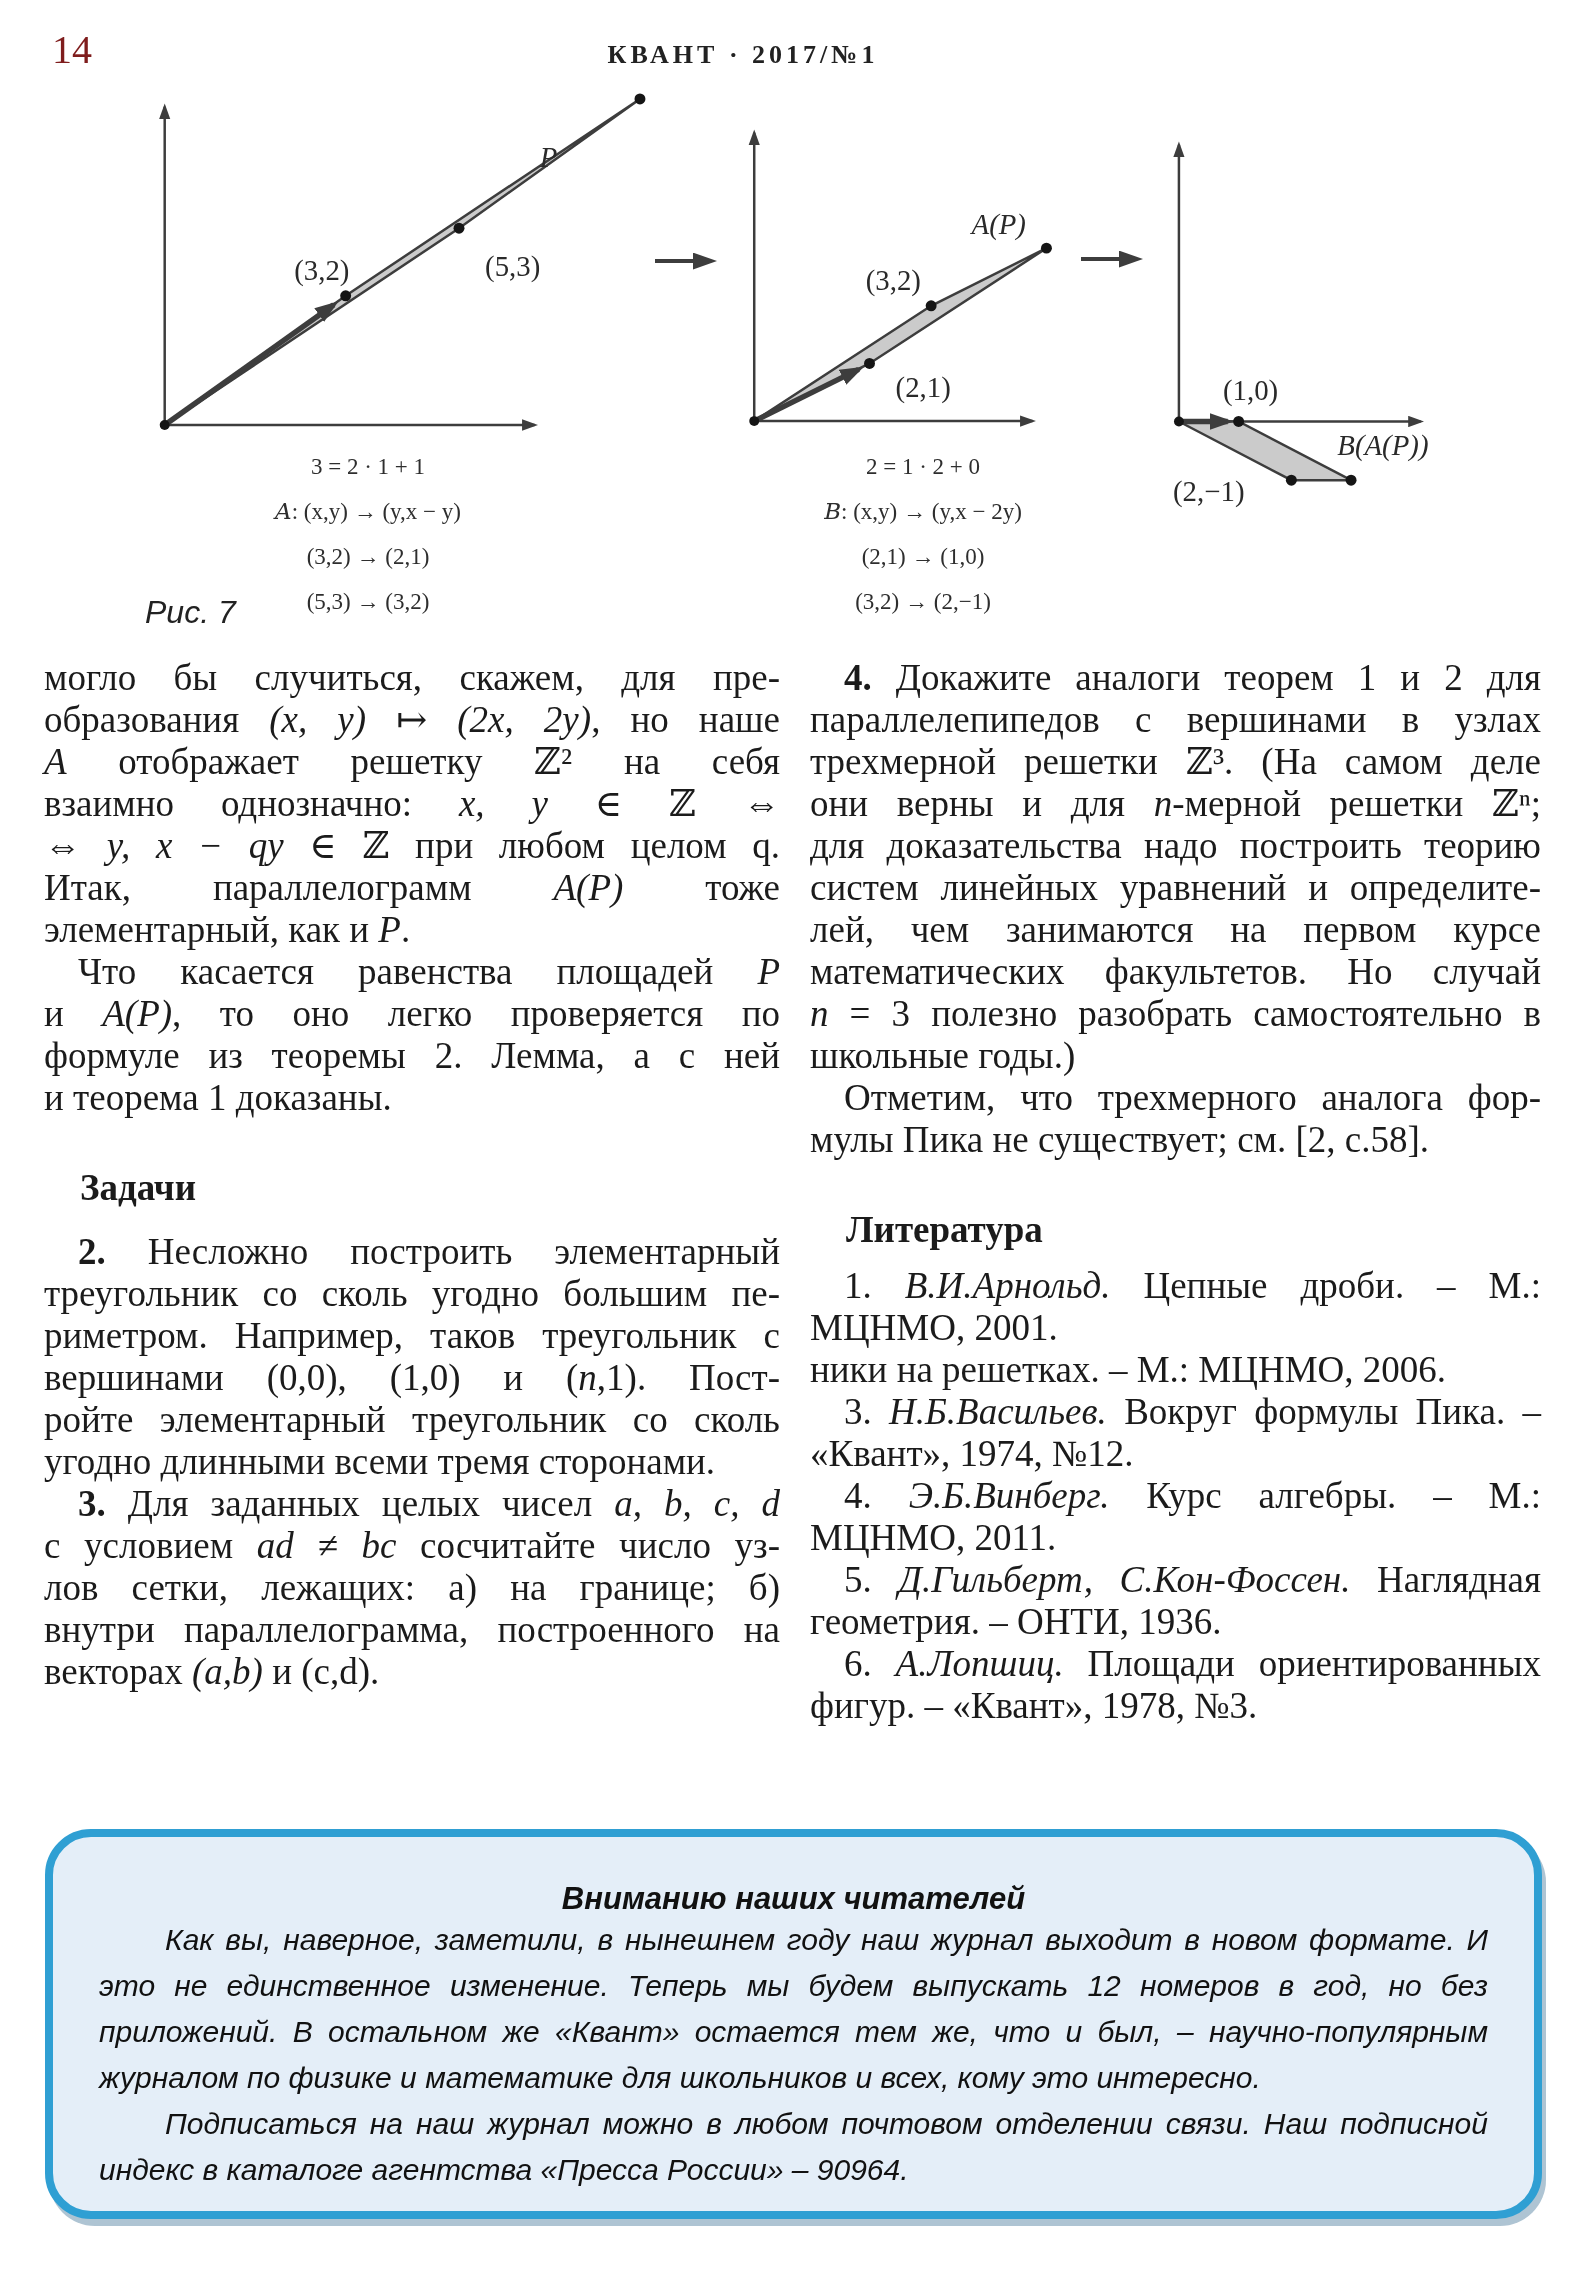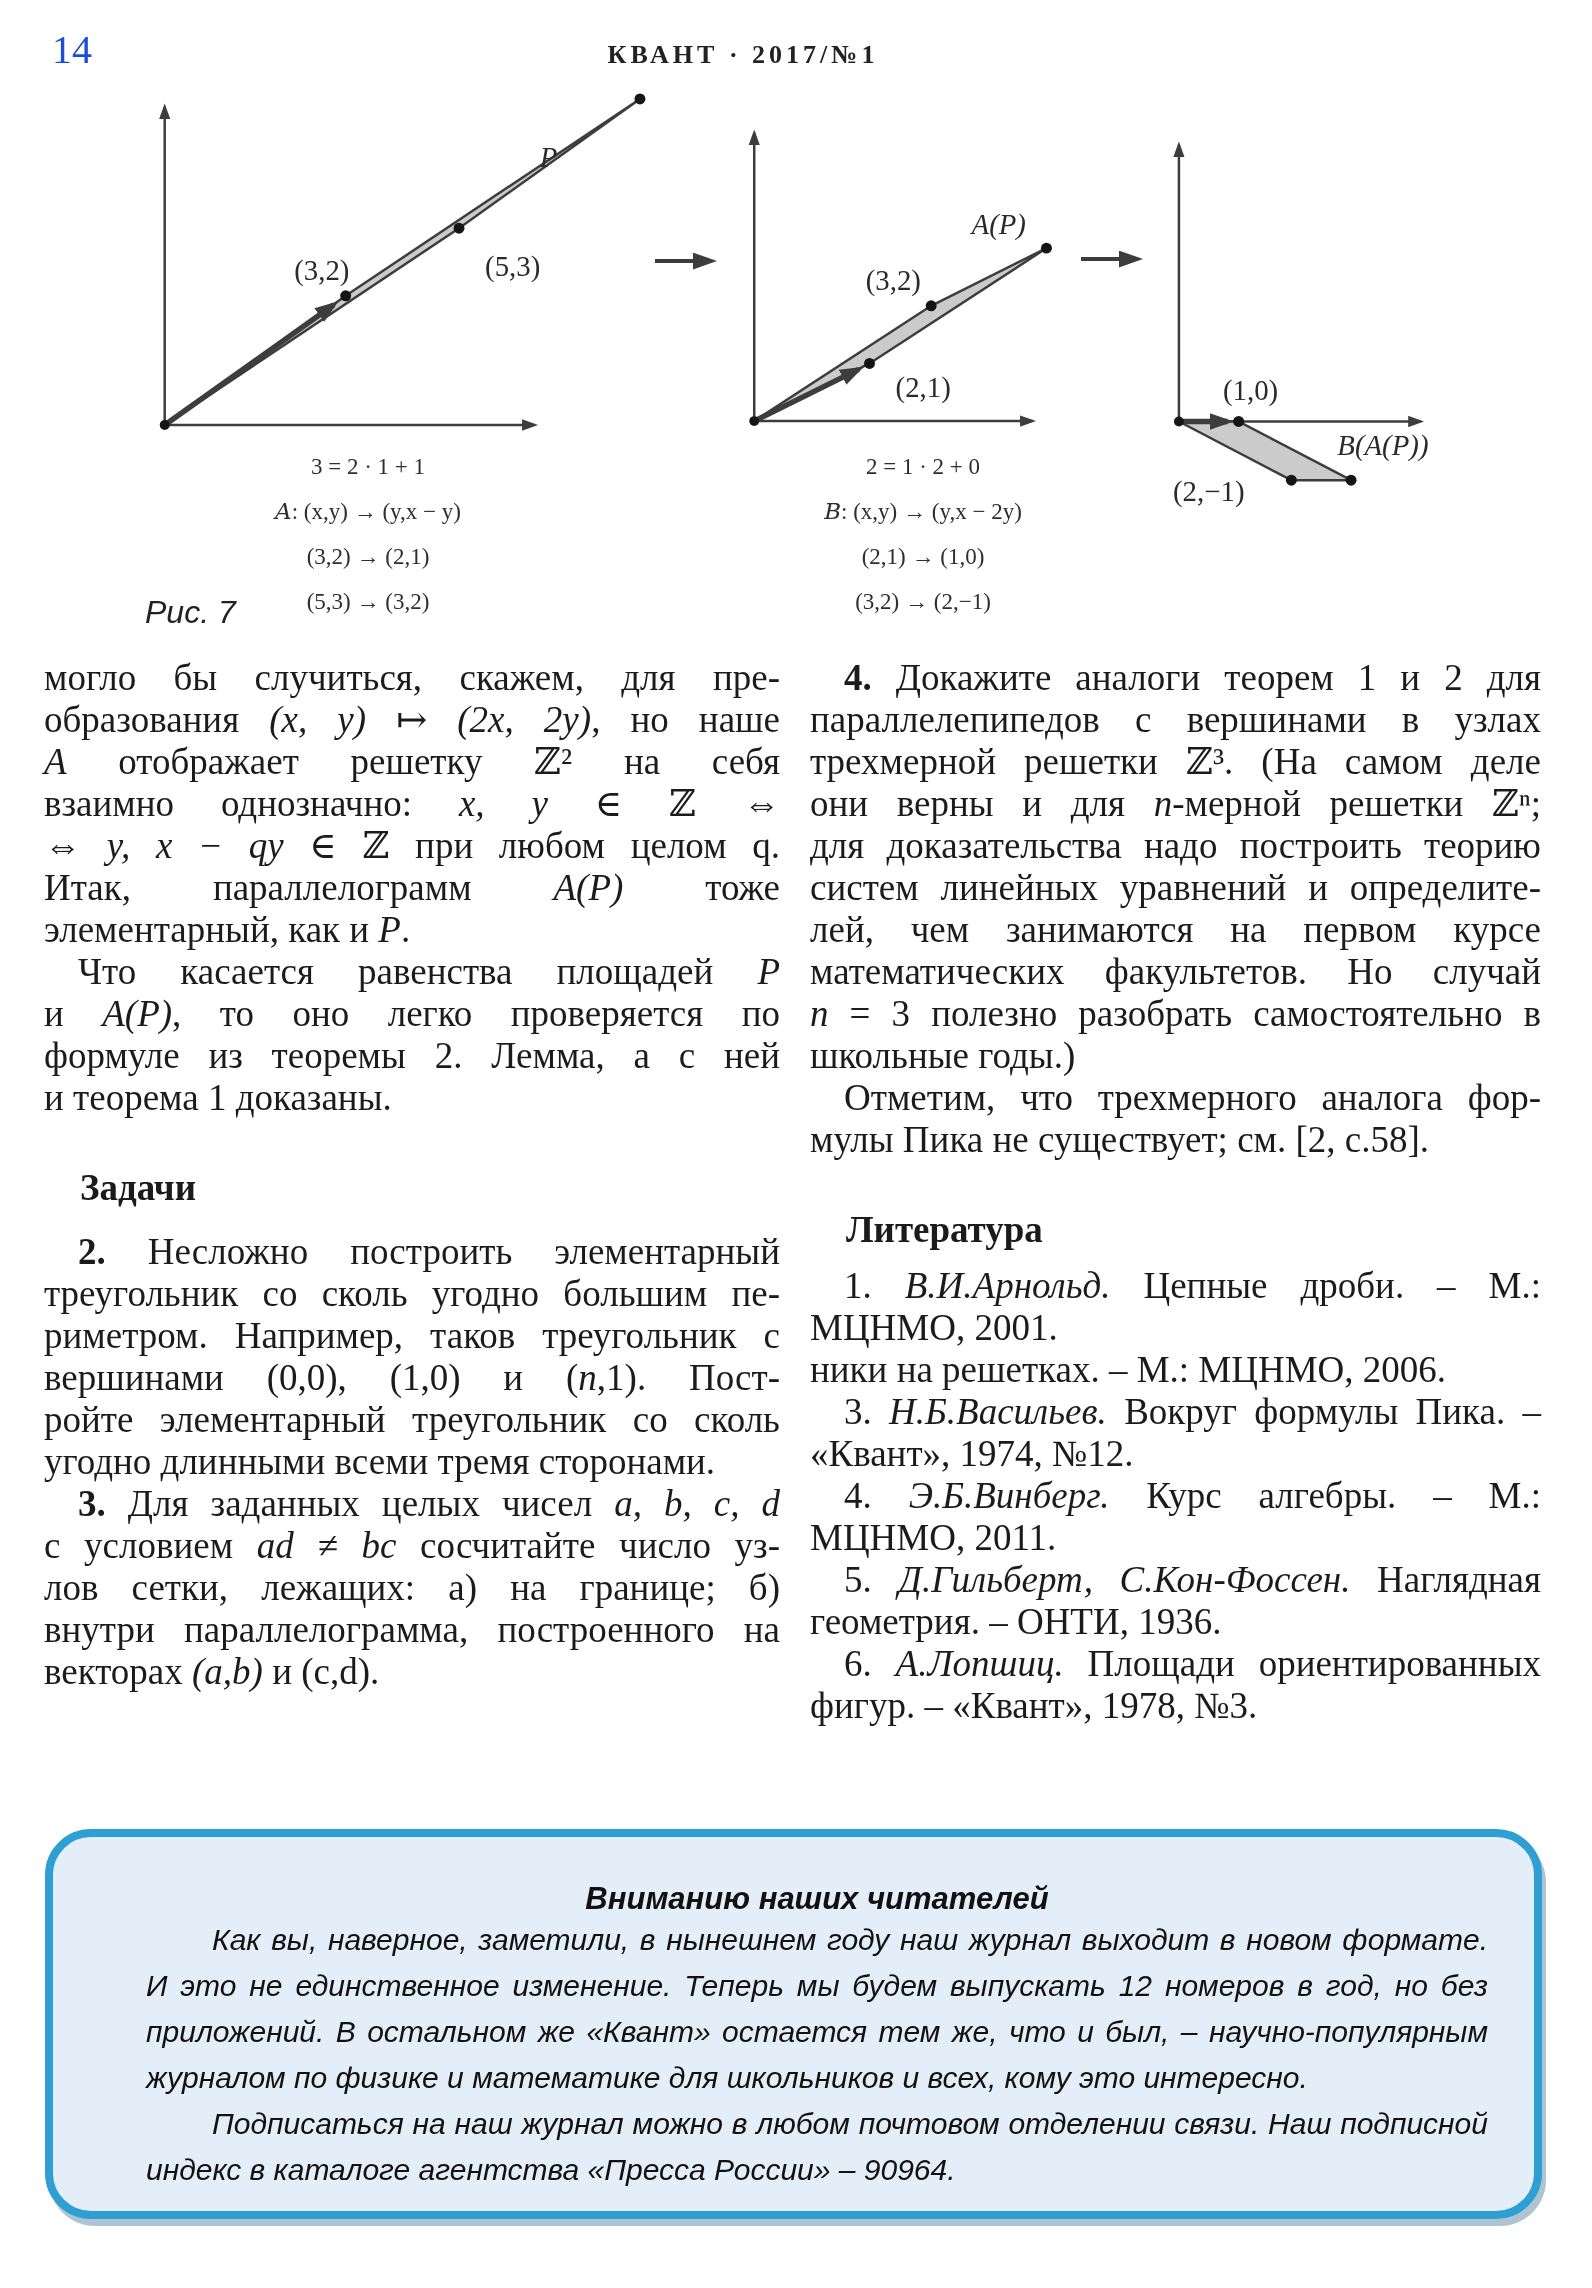--- a/index.html
+++ b/index.html
@@ -1,19 +1,19 @@
 <!DOCTYPE html>
 <html><head>
 <meta charset="utf-8">
 <style>
   html,body{margin:0;padding:0;background:#e9e9e9;}
   .page{position:relative;width:1592px;height:2289px;background:#ffffff;
         font-family:"Liberation Serif","DejaVu Serif",serif;color:#1b1b1b;overflow:hidden;}
 
-  .pagenum{position:absolute;left:52px;top:26px;font-size:40px;color:#1d4ed8;}
+  .pagenum{position:absolute;left:52px;top:26px;font-size:40px;color:#7f1d1d;}
   .journal{position:absolute;left:743px;top:40px;transform:translateX(-50%);
            font-size:26px;font-weight:bold;letter-spacing:4px;white-space:nowrap;color:#222;}
 
   
   .figure svg{position:absolute;overflow:visible;}
   .fml{position:absolute;text-align:center;font-size:23px;line-height:45px;color:#2e2e2e;}
   .fml div{white-space:nowrap;}
   .sc{font-style:italic;font-family:"DejaVu Serif",serif;}
   .caption{position:absolute;left:145px;top:594px;font-family:"Liberation Sans","DejaVu Sans",sans-serif;
            font-style:italic;font-size:32px;color:#222;}
@@ -27,21 +27,21 @@
   .line.ind{text-indent:34px;}
   .line.head{font-weight:bold;text-align-last:auto;text-indent:36px;margin:48px 0 14px 0;}
   .line.head-lg{margin-bottom:22px;}
   .seg.b{font-weight:bold;}
   .seg.it{font-style:italic;}
 
   
   .notice{position:absolute;left:45px;top:1829px;width:1497px;height:390px;box-sizing:border-box;
           border:8px solid #2f9fd3;border-radius:46px;background:#e4eef8;
           box-shadow:4px 7px 0 #aec4d3;overflow:hidden;
-          font-family:"Liberation Sans","DejaVu Sans",sans-serif;font-style:italic;color:#111;padding-left:47px;}
+          font-family:"Liberation Sans","DejaVu Sans",sans-serif;font-style:italic;color:#111;}
   .notice-title{text-align:center;font-weight:bold;font-size:31px;margin-top:44px;}
   .notice p{margin:0;padding:0 46px;font-size:30px;line-height:46px;text-align:justify;text-indent:66px;}
   .notice p.pfirst{}
 
   svg text{font-family:"Liberation Serif","DejaVu Serif",serif;font-size:29px;fill:#2a2a2a;}
   svg text.itl{font-style:italic;}
 </style>
 </head>
 <body>
 

